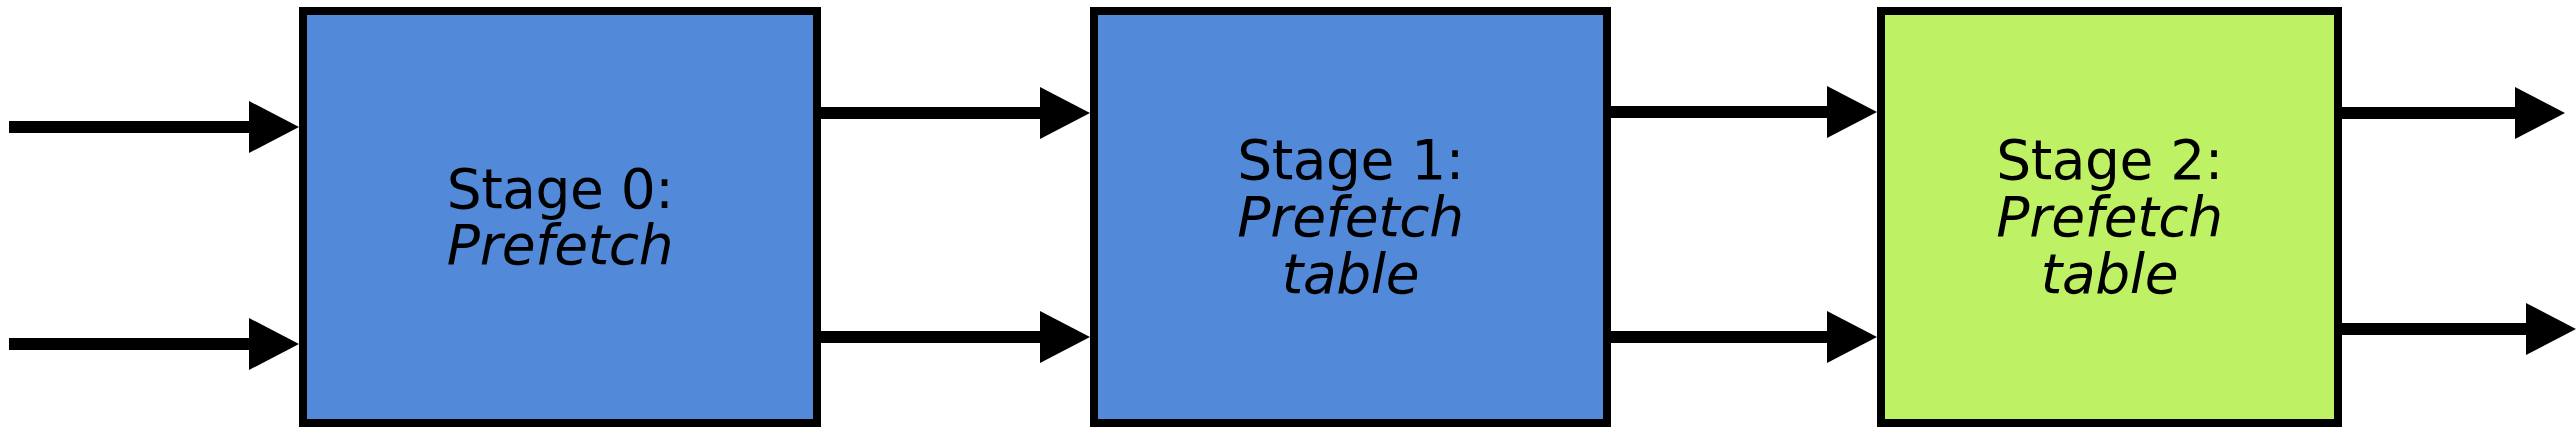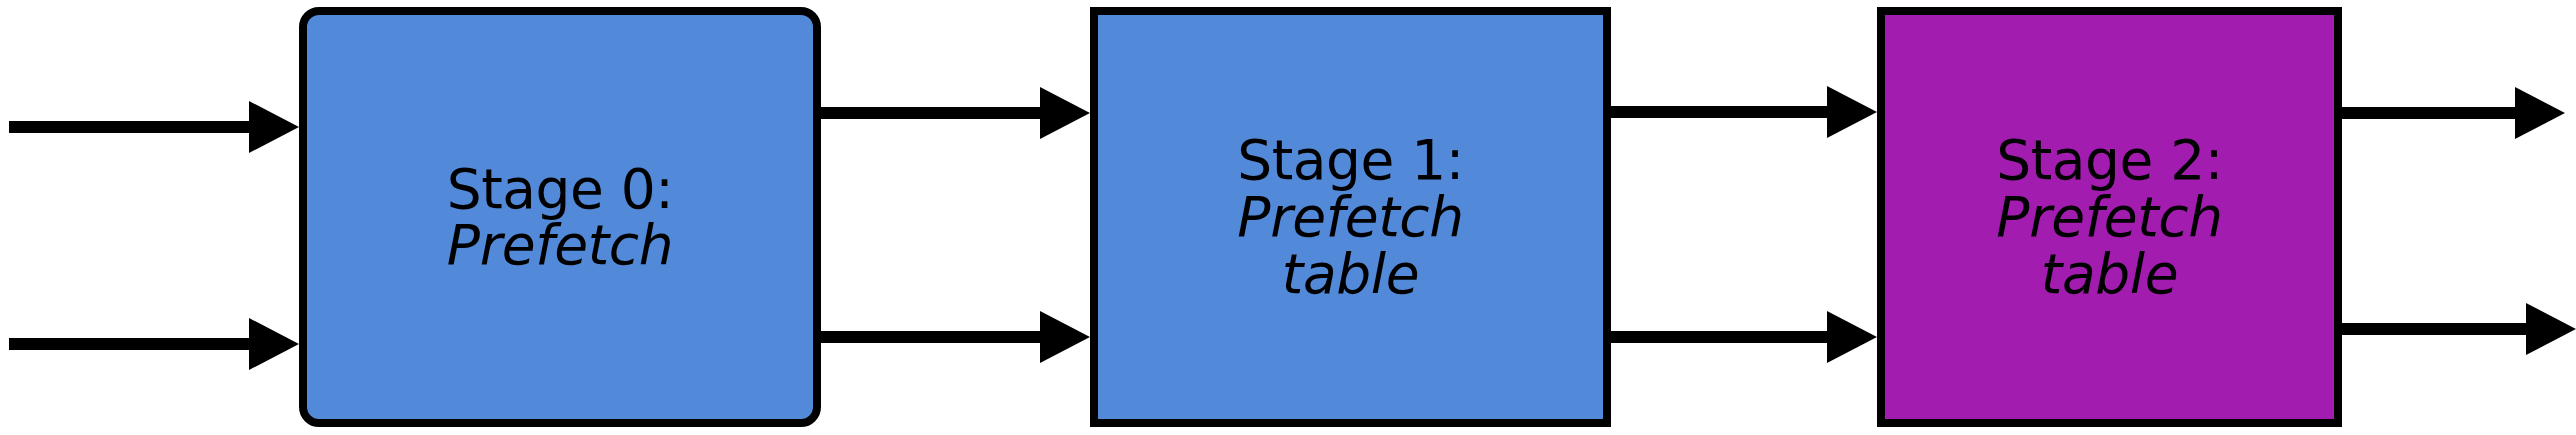--- a/index.html
+++ b/index.html
@@ -108,31 +108,31 @@
   <div class="arrow" style="left: 2342px; top: 113px;">
     <div class="shaft" style="width: 177px; background: rgb(0, 0, 0);"></div>
     <div class="head" style="left: 173px; border-left-color: rgb(0, 0, 0);"></div>
   </div>
 
   <div class="arrow" style="left: 2342px; top: 329px;">
     <div class="shaft" style="width: 188px; background: rgb(0, 0, 0);"></div>
     <div class="head" style="left: 184px; border-left-color: rgb(0, 0, 0);"></div>
   </div>
 
-  <div class="stage-box" style="left: 299px; top: 7.2px; width: 522px; height: 420px; background: rgb(82, 137, 216); border-color: rgb(0, 0, 0); border-radius: 20px;">
+  <div class="stage-box" style="left: 299px; top: 7.2px; width: 522px; height: 420px; background: rgb(82, 137, 216); border-color: rgb(0, 0, 0);">
     <div class="stage-line title">Stage 0:</div>
     <div class="stage-line sub">Prefetch</div>
   </div>
 
   <div class="stage-box" style="left: 1090px; top: 7.2px; width: 521px; height: 420px; background: rgb(82, 137, 216); border-color: rgb(0, 0, 0);">
     <div class="stage-line title">Stage 1:</div>
     <div class="stage-line sub">Prefetch</div>
     <div class="stage-line sub">table</div>
   </div>
 
-  <div class="stage-box" style="left: 1877px; top: 7.2px; width: 465px; height: 420px; background: #a21caf; border-color: rgb(0, 0, 0); align-items: center;">
+  <div class="stage-box" style="left: 1877px; top: 7.2px; width: 465px; height: 420px; background: #bef264; border-color: rgb(0, 0, 0); align-items: center;">
     <div class="stage-line title">Stage 2:</div>
     <div class="stage-line sub">Prefetch</div>
     <div class="stage-line sub">table</div>
   </div>
 
 </div>
 
 
 </body></html>

